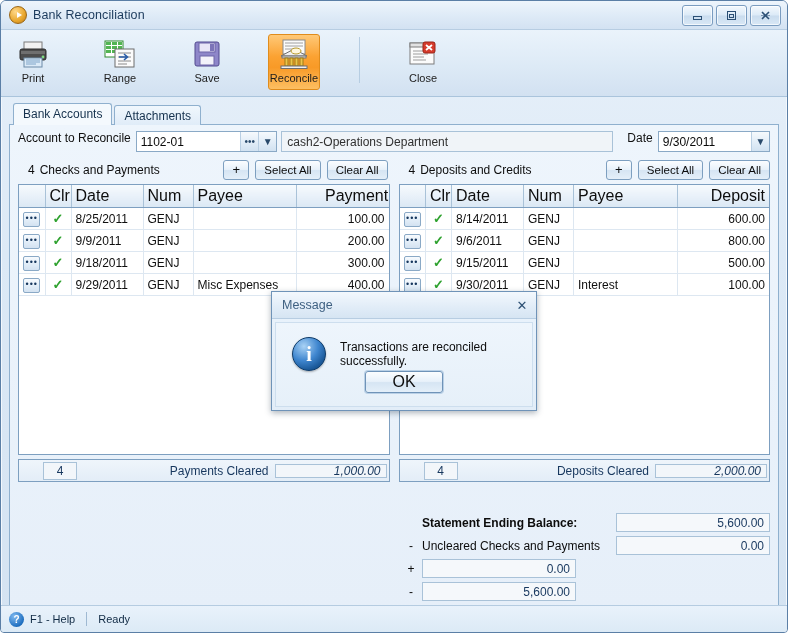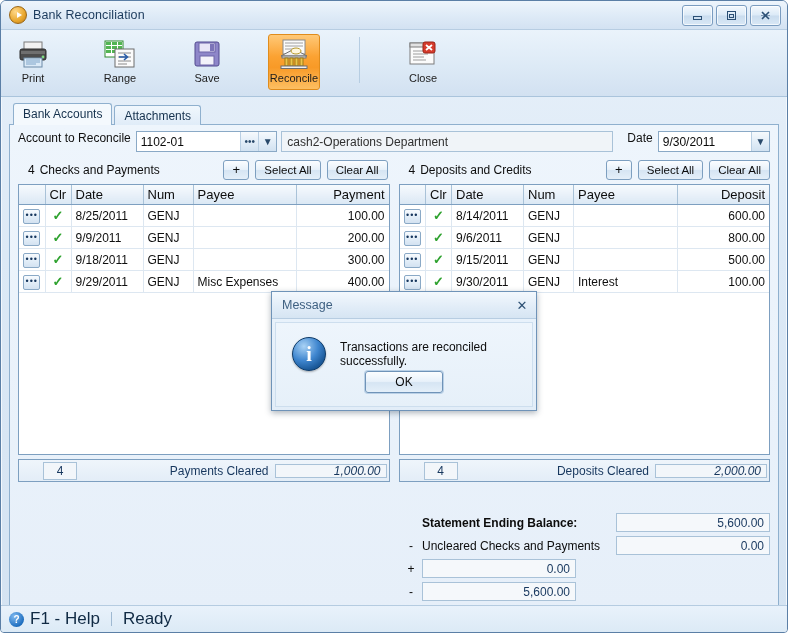--- a/index.html
+++ b/index.html
@@ -285,21 +285,21 @@
     width: 100%;
     border-collapse: collapse;
     table-layout: fixed;
     font-size: 12px;
   }
   table.grid th {
     background: linear-gradient(180deg, #f6fafd 0%, #e9f1f9 50%, #dbe8f4 100%);
     border-right: 1px solid #a9c2d8;
     border-bottom: 1px solid #7d9fc0;
     font-weight: normal;
-    font-size: 13px;
+    font-size: 16px;
     color: #0d0d0d;
     text-align: left;
     padding: 2px 4px;
     height: 19px;
     box-sizing: border-box;
     white-space: nowrap;
   }
   table.grid th.num { text-align: right; }
   table.grid td {
     border-right: 1px solid #dde7f1;
@@ -449,21 +449,21 @@
     border-radius: 50%;
     background: radial-gradient(circle at 35% 30%, #7fb9f0, #1f6fc0 70%, #14528f);
     color: #ffffff;
     font-size: 10px;
     font-weight: bold;
     display: flex; align-items: center; justify-content: center;
     line-height: 15px;
     flex: none;
   }
   .status-text {
-    font-size: 17px;
+    font-size: 11px;
     color: #102a44;
   }
   .status-sep {
     width: 1px; height: 14px;
     background: #9fb9d2;
     margin: 0 5px;
   }
 
   
   #modal-overlay {
@@ -546,21 +546,21 @@
     display: flex;
     justify-content: center;
     padding-bottom: 13px;
   }
   #dialog-ok {
     width: 78px;
     height: 22px;
     border: 1px solid #6f93b8;
     border-radius: 3px;
     background: linear-gradient(180deg, #fbfdff 0%, #e8f1fa 47%, #d6e5f3 53%, #e4eff9 100%);
-    font-size: 12px;
+    font-size: 16px;
     color: #0c0c0c;
     cursor: pointer;
     box-shadow: 0 0 0 1px #b9d0e6;
     font-family: "Liberation Sans", sans-serif;
   }
 </style>
 </head>
 <body>
 
 <div id="app-window">

